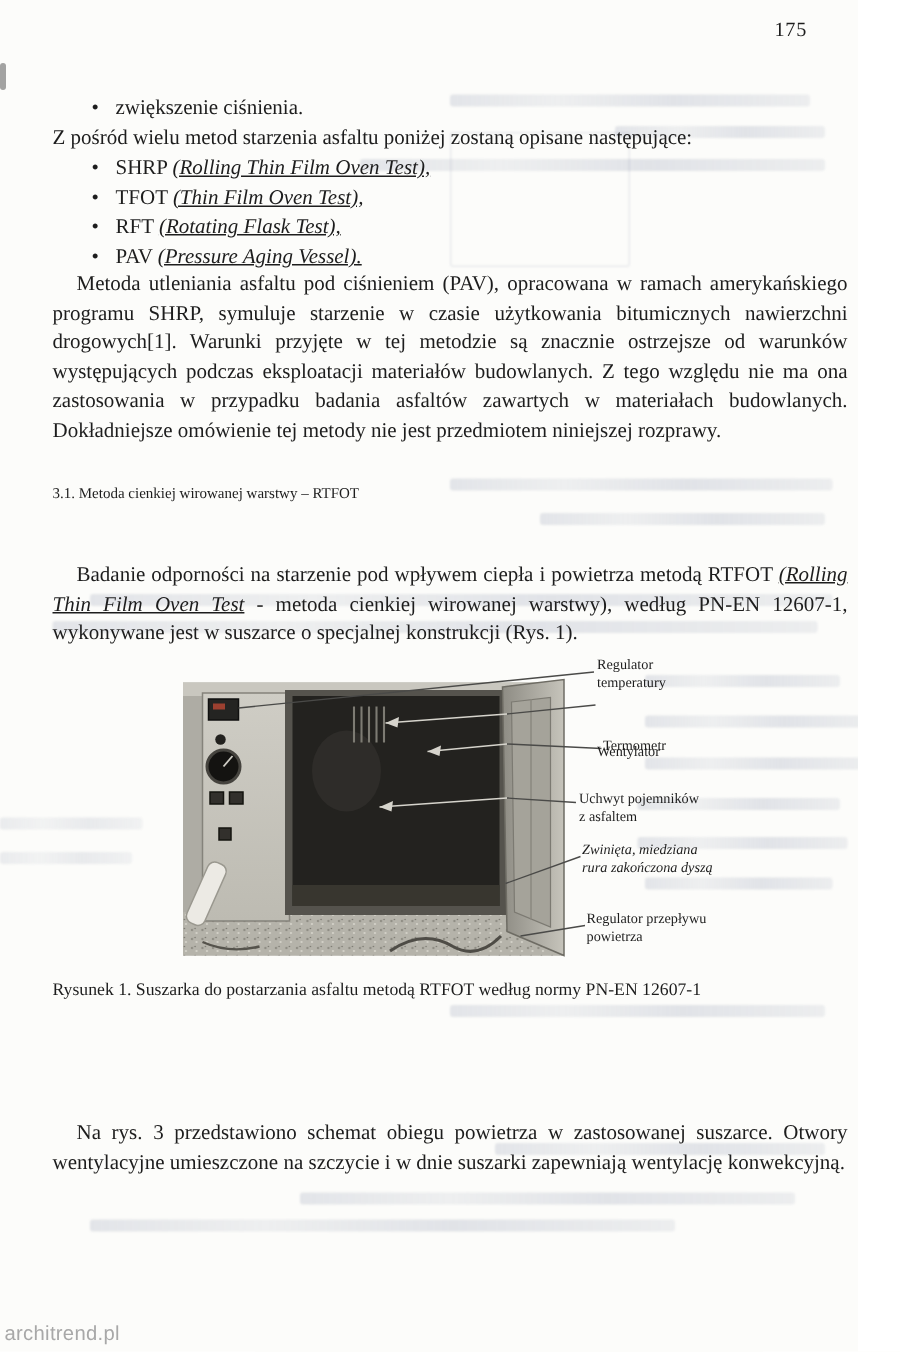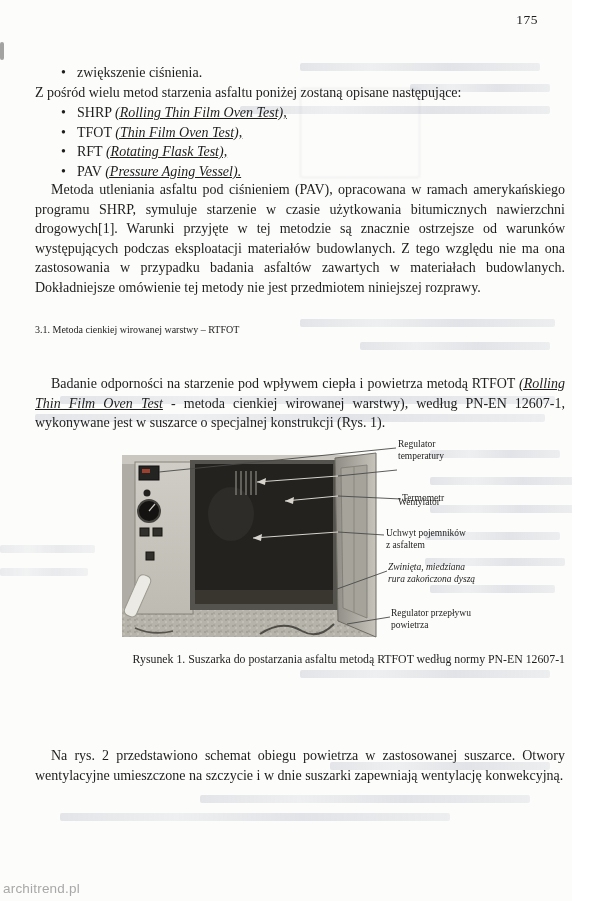--- a/index.html
+++ b/index.html
@@ -47,21 +47,21 @@
 
   .figure { position:absolute; left:35px; top:438px; width:530px; height:212px; }
   .figure svg { position:absolute; left:0; top:0; }
   .fig-label {
     position:absolute; font-size:9.5px; line-height:11.5px;
     white-space:pre-line; color:#1d1d1d;
   }
 
   .caption {
     position:absolute; left:35px; top:652px; width:530px;
-    text-align:right; font-size:11.8px;
+    text-align:left; font-size:11.8px;
   }
 
   .watermark {
     position:absolute; left:3px; bottom:5px;
     font-family:"Liberation Sans", sans-serif;
     font-size:13.5px; color:#a8a8a8; letter-spacing:.2px;
   }
 </style>
 </head>
 <body>
@@ -209,17 +209,17 @@
     <div class="fig-label" style="left:351px; top:90px;">Uchwyt pojemników
 z asfaltem</div>
     <div class="fig-label" style="left:353px; top:124px;font-style:italic;">Zwinięta, miedziana
 rura zakończona dyszą</div>
     <div class="fig-label" style="left:356px; top:170px;">Regulator przepływu
 powietrza</div>
   </div>
 
   <div class="caption">Rysunek 1. Suszarka do postarzania asfaltu metodą RTFOT według normy PN-EN 12607-1</div>
 
-  <div class="block justify indent" style="top:746px;">Na rys. 2 przedstawiono schemat obiegu powietrza w zastosowanej suszarce. Otwory wentylacyjne umieszczone na szczycie i w dnie suszarki zapewniają wentylację konwekcyjną.</div>
+  <div class="block justify indent" style="top:746px;">Na rys. 3 przedstawiono schemat obiegu powietrza w zastosowanej suszarce. Otwory wentylacyjne umieszczone na szczycie i w dnie suszarki zapewniają wentylację konwekcyjną.</div>
 
   <div class="watermark">architrend.pl</div>
 
 </div>
 
 </body></html>

